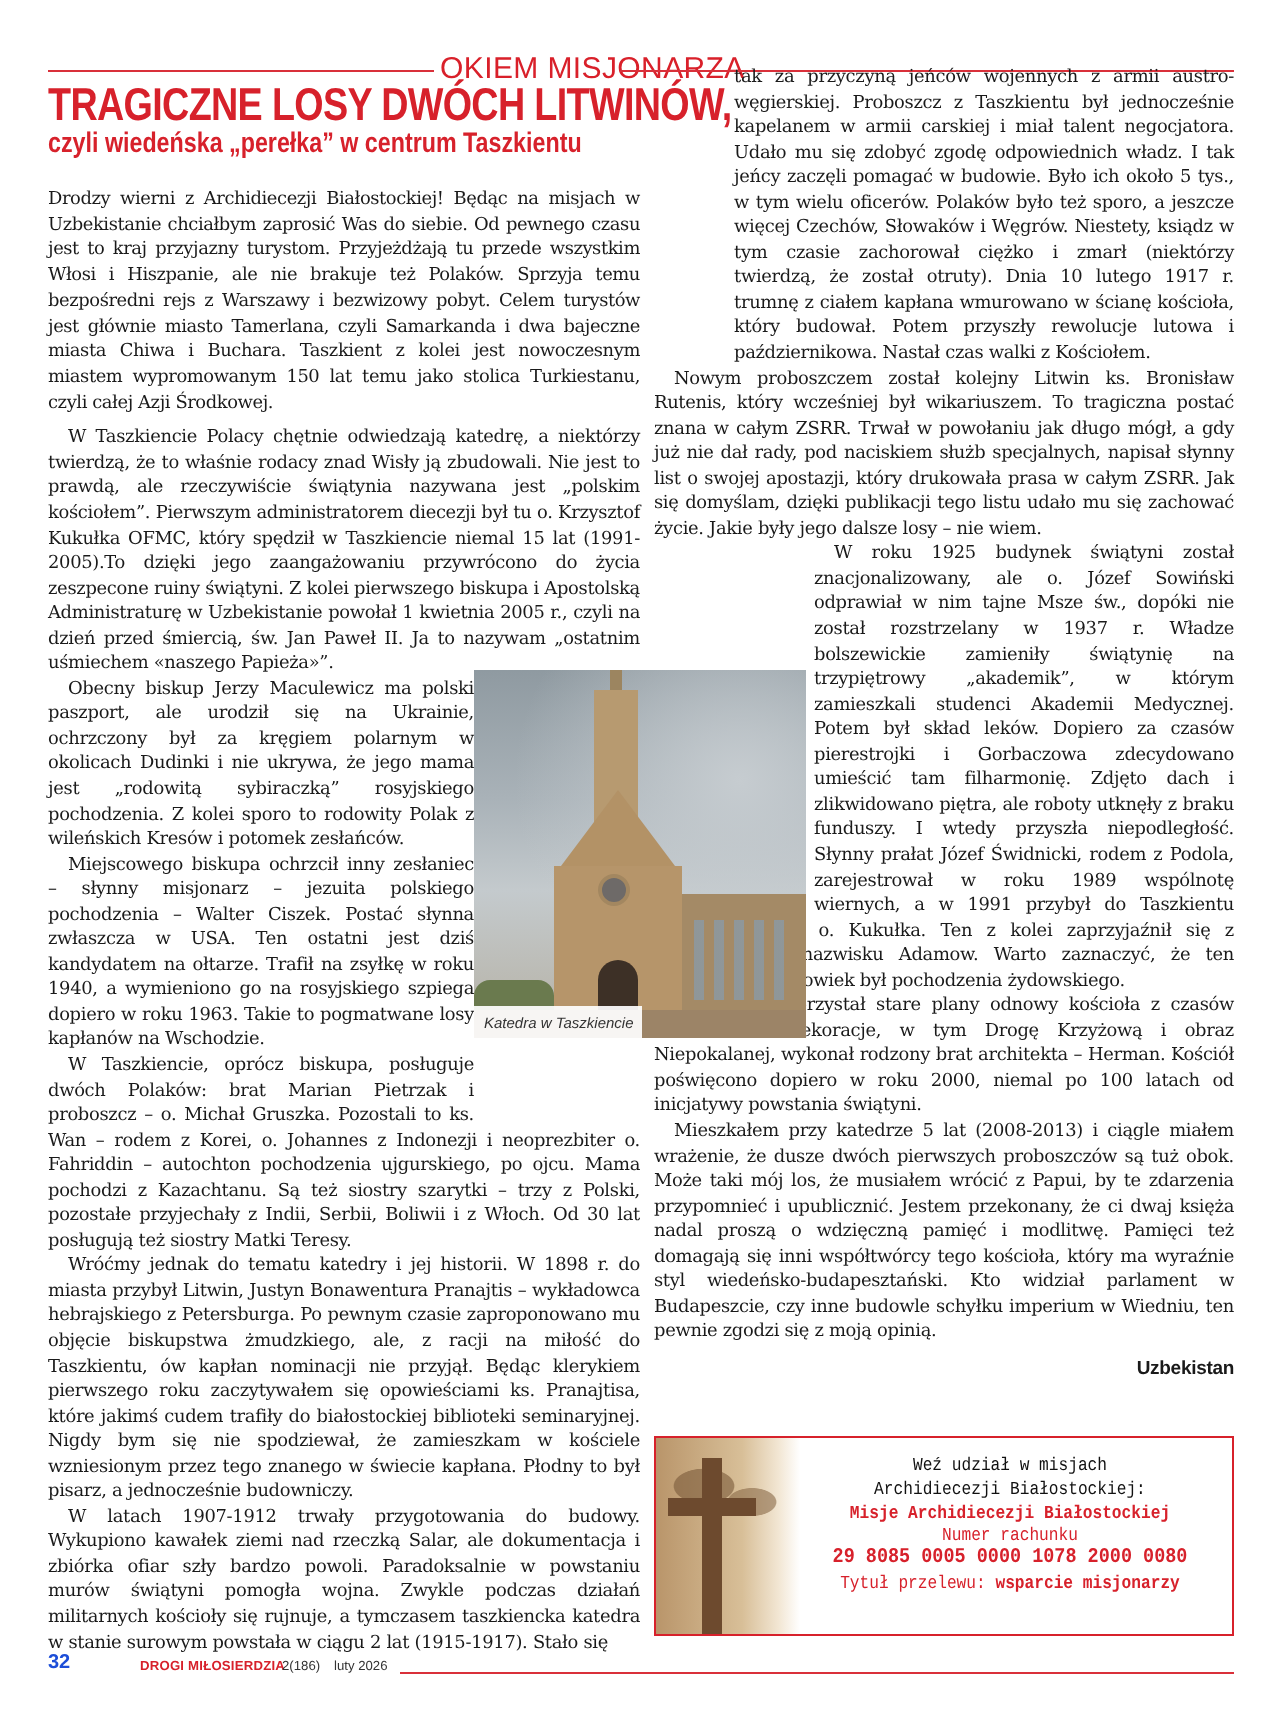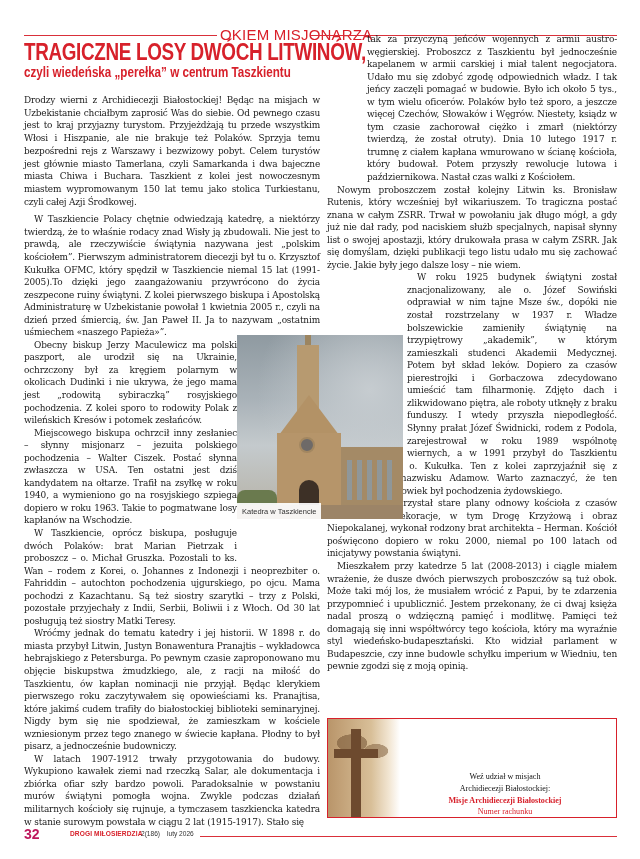--- a/index.html
+++ b/index.html
@@ -28,41 +28,41 @@
   .photo .tower { position: absolute; left: 60px; top: 10px; width: 22px; height: 75px; background: #b79a70; }
   .photo .spire { position: absolute; left: 68px; top: 0; width: 6px; height: 14px; background: #9c8560; }
   .photo .gable { position: absolute; left: 42px; top: 60px; width: 0; height: 0; border-left: 30px solid transparent; border-right: 30px solid transparent; border-bottom: 40px solid #b39266; }
   .photo .facade { position: absolute; left: 40px; top: 98px; width: 64px; height: 80px; background: #b6956a; }
   .photo .rose { position: absolute; left: 62px; top: 102px; width: 16px; height: 16px; border-radius: 50%; background: #6e6a68; border: 2px solid #a38760; }
   .photo .door { position: absolute; left: 62px; top: 145px; width: 20px; height: 34px; border-radius: 10px 10px 0 0; background: #3d3026; }
   .photo .side { position: absolute; left: 100px; top: 112px; width: 66px; height: 66px; background: #a48a66; }
   .photo .side-windows { position: absolute; left: 110px; top: 125px; width: 50px; height: 40px; background: repeating-linear-gradient(90deg, #8a9aa6 0 5px, #a48a66 5px 10px); opacity: 0.8; }
   .photo .wall { position: absolute; left: 0; top: 170px; width: 166px; height: 14px; background: #9c8467; }
   .photo .trees { position: absolute; left: 0; top: 155px; width: 40px; height: 18px; background: #6a7a4e; border-radius: 8px 8px 0 0; }
-  .photo .caption { position: absolute; left: 0; bottom: 0; width: 84px; height: 16px; background: rgba(255,255,255,0.92); font-family: "Liberation Sans", sans-serif; font-size: 7.5px; color: #333; padding: 4px 0 0 5px; }
+  .photo .caption { position: absolute; left: 0; bottom: 0; width: 84px; height: 16px; background: rgba(255,255,255,0.92); font-family: "Liberation Sans", sans-serif; font-style: italic; font-size: 7.5px; color: #333; padding: 4px 0 0 5px; }
 
   .wrap-left { float: right; width: 86px; height: 218px; margin-right: -3px; }
   .wrap-right { float: left; width: 80px; height: 140px; }
 
   .signature { text-align: right; font-family: "Liberation Sans", sans-serif; font-weight: 700; font-size: 9.5px; line-height: 12.5px; margin-top: 6px; text-indent: 0 !important; }
 
   .donation { position: absolute; left: 327px; top: 718px; width: 290px; height: 100px; border: 1.5px solid #d7212b; overflow: hidden; background: #ffffff; }
   .donation .art { position: absolute; left: 0; top: 0; width: 72px; height: 100%; background: linear-gradient(90deg, #b9956a 0%, #d8bf98 60%, #f2e6d3 85%, #ffffff 100%); }
   .donation .art .map { position: absolute; left: 6px; top: 8px; width: 60px; height: 40px; background: radial-gradient(ellipse at 30% 40%, #7a5a3a 0 25%, transparent 26%), radial-gradient(ellipse at 70% 60%, #8a6a48 0 20%, transparent 21%); opacity: 0.6; }
   .donation .cross-v { position: absolute; left: 23px; top: 10px; width: 10px; height: 90px; background: #6d4a2e; }
   .donation .cross-h { position: absolute; left: 6px; top: 30px; width: 44px; height: 9px; background: #6d4a2e; }
-  .donation .text { position: absolute; left: 72px; top: 8px; right: 6px; text-align: center; font-family: Liberation Serif, serif; font-size: 9.2px; line-height: 11.8px; margin-top: 44px; }
+  .donation .text { position: absolute; left: 72px; top: 8px; right: 6px; text-align: center; font-family: Liberation Mono, monospace; font-size: 9.2px; line-height: 11.8px; }
   .donation .text div { transform: scaleX(0.88); }
   .donation .black { color: #111; }
   .donation .red { color: #d7212b; font-weight: 700; }
   .donation .red-normal { color: #d7212b; }
   .donation .big { font-size: 10.5px; }
 
   .footer { position: absolute; left: 24px; top: 826px; width: 593px; height: 16px; }
-  .footer .pagenum { position: absolute; left: 0; top: 0; font-family: "Liberation Sans", sans-serif; font-weight: 700; font-size: 14px; color: #be185d; }
+  .footer .pagenum { position: absolute; left: 0; top: 0; font-family: "Liberation Sans", sans-serif; font-weight: 700; font-size: 10px; color: #1d4ed8; }
   .footer .mag { position: absolute; left: 46px; top: 4px; font-family: "Liberation Sans", sans-serif; font-weight: 700; font-size: 6.6px; color: #d7212b; letter-spacing: 0.1px; }
   .footer .issue { position: absolute; left: 117px; top: 4px; font-family: "Liberation Sans", sans-serif; font-size: 6.6px; color: #333; }
   .footer .date { position: absolute; left: 143px; top: 4px; font-family: "Liberation Sans", sans-serif; font-size: 6.6px; color: #333; }
   .footer .line { position: absolute; left: 176px; right: 0; top: 10px; height: 1px; background: #d9303a; }
 </style>
 </head>
 <body>
 
 <div class="section-header">
   <div class="line left"></div>
@@ -87,20 +87,21 @@
 </div>
 
 <div class="col col-right">
   <p class="noindent">tak za przyczyną jeńców wojennych z armii austro-węgierskiej. Proboszcz z Taszkientu był jednocześnie kapelanem w armii carskiej i miał talent negocjatora. Udało mu się zdobyć zgodę odpowiednich władz. I tak jeńcy zaczęli pomagać w budowie. Było ich około 5 tys., w tym wielu oficerów. Polaków było też sporo, a jeszcze więcej Czechów, Słowaków i Węgrów. Niestety, ksiądz w tym czasie zachorował ciężko i zmarł (niektórzy twierdzą, że został otruty). Dnia 10 lutego 1917 r. trumnę z ciałem kapłana wmurowano w ścianę kościoła, który budował. Potem przyszły rewolucje lutowa i październikowa. Nastał czas walki z Kościołem.</p>
   <p>Nowym proboszczem został kolejny Litwin ks. Bronisław Rutenis, który wcześniej był wikariuszem. To tragiczna postać znana w całym ZSRR. Trwał w powołaniu jak długo mógł, a gdy już nie dał rady, pod naciskiem służb specjalnych, napisał słynny list o swojej apostazji, który drukowała prasa w całym ZSRR. Jak się domyślam, dzięki publikacji tego listu udało mu się zachować życie. Jakie były jego dalsze losy – nie wiem.</p>
   <div class="wrap-right" style="margin-top:38px"></div>
   <p>W roku 1925 budynek świątyni został znacjonalizowany, ale o. Józef Sowiński odprawiał w nim tajne Msze św., dopóki nie został rozstrzelany w 1937 r. Władze bolszewickie zamieniły świątynię na trzypiętrowy „akademik”, w którym zamieszkali studenci Akademii Medycznej. Potem był skład leków. Dopiero za czasów pierestrojki i Gorbaczowa zdecydowano umieścić tam filharmonię. Zdjęto dach i zlikwidowano piętra, ale roboty utknęły z braku funduszy. I wtedy przyszła niepodległość. Słynny prałat Józef Świdnicki, rodem z Podola, zarejestrował w roku 1989 wspólnotę wiernych, a w 1991 przybył do Taszkientu wspomniany już o. Kukułka. Ten z kolei zaprzyjaźnił się z architektem o nazwisku Adamow. Warto zaznaczyć, że ten utalentowany człowiek był pochodzenia żydowskiego.</p>
   <p>Adamow wykorzystał stare plany odnowy kościoła z czasów Gorbaczowa. Dekoracje, w tym Drogę Krzyżową i obraz Niepokalanej, wykonał rodzony brat architekta – Herman. Kościół poświęcono dopiero w roku 2000, niemal po 100 latach od inicjatywy powstania świątyni.</p>
   <p>Mieszkałem przy katedrze 5 lat (2008-2013) i ciągle miałem wrażenie, że dusze dwóch pierwszych proboszczów są tuż obok. Może taki mój los, że musiałem wrócić z Papui, by te zdarzenia przypomnieć i upublicznić. Jestem przekonany, że ci dwaj księża nadal proszą o wdzięczną pamięć i modlitwę. Pamięci też domagają się inni współtwórcy tego kościoła, który ma wyraźnie styl wiedeńsko-budapesztański. Kto widział parlament w Budapeszcie, czy inne budowle schyłku imperium w Wiedniu, ten pewnie zgodzi się z moją opinią.</p>
   <div class="signature">
+    <div>Uzbekistan</div>
   </div>
 </div>
 
 <div class="photo">
   <div class="sky"></div>
   <div class="side"></div>
   <div class="side-windows"></div>
   <div class="spire"></div>
   <div class="tower"></div>
   <div class="gable"></div>

